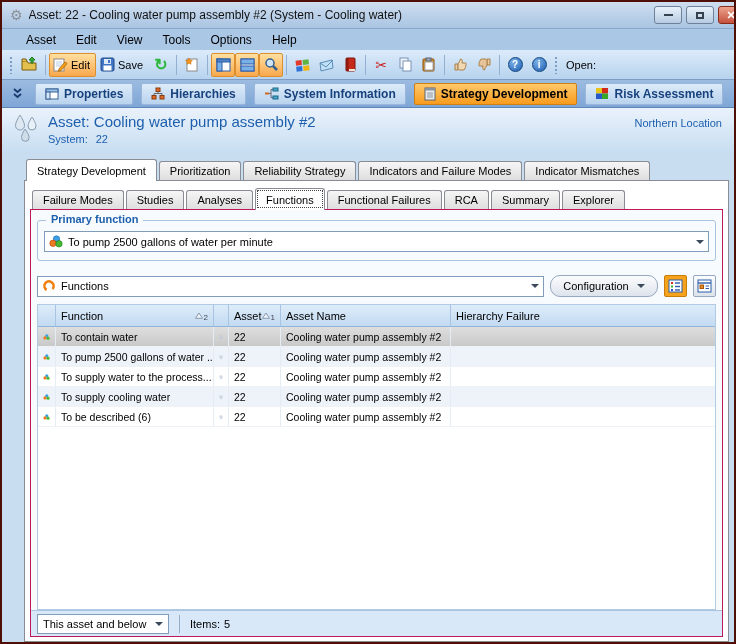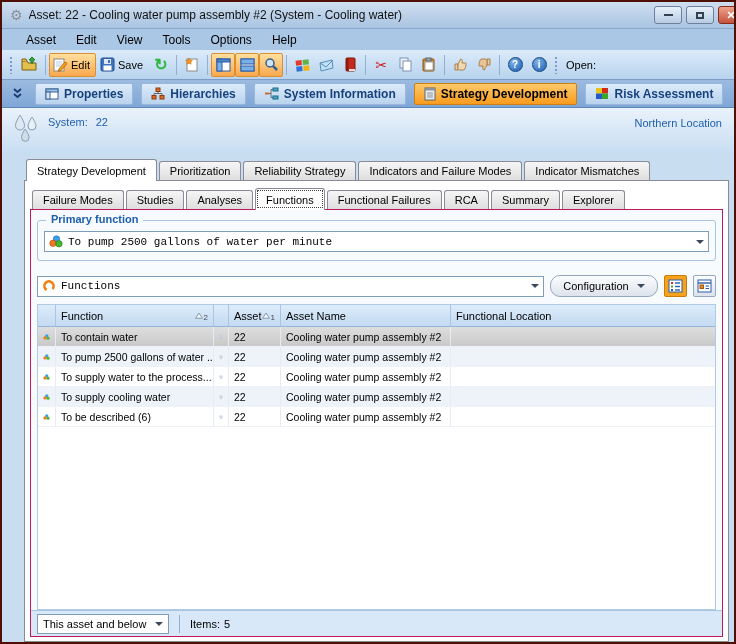--- a/index.html
+++ b/index.html
@@ -54,21 +54,21 @@
   .tab { background:linear-gradient(#f6f6f6,#dedede); border:1px solid #898c95; border-bottom:none; border-radius:3px 3px 0 0; padding:3px 10px 3px 10px; margin-right:2px; font-size:11px; white-space:nowrap; position:relative; }
   .tab.active { background:#fff; padding-top:5px; padding-bottom:4px; margin-bottom:-1px; z-index:3; }
   .tab.focus { outline:1px dotted #444; outline-offset:-3px; }
 
   .main-panel { flex:1; background:#fff; border:1px solid #898c95; padding:6px 5px 4px 5px; display:flex; flex-direction:column; min-height:0; position:relative; z-index:1; }
   .sub-panel { flex:1; background:#f7fbfe; border:1px solid #be185d; display:flex; flex-direction:column; min-height:0; position:relative; z-index:1; }
 
   
   .groupbox { margin:10px 6px 8px 6px; border:1px solid #a9c4e0; border-radius:3px; position:relative; padding:10px 6px 8px 6px; }
   .groupbox-label { position:absolute; top:-8px; left:8px; background:#f7fbfe; padding:0 5px; font-weight:bold; font-size:11px; color:#1d5fae; }
-  .combo { height:21px; background:#fff; border:1px solid #7f9db9; display:flex; align-items:center; padding:0 4px; gap:5px;font-family:Liberation Mono, monospace; }
+  .combo { height:21px; background:#fff; border:1px solid #7f9db9; display:flex; align-items:center; padding:0 4px; gap:5px; }
   .combo .txt { flex:1; white-space:nowrap; overflow:hidden; }
   .arrow-down { width:0; height:0; border-left:4px solid transparent; border-right:4px solid transparent; border-top:4px solid #3a4a5a; }
 
   
   .list-controls { display:flex; align-items:center; gap:6px; margin:6px 6px 7px 6px; }
   .list-controls .combo { flex:1; }
   .cfg-btn { height:22px; width:108px; background:linear-gradient(#fbfcfd,#dde3ec); border:1px solid #96a7c0; border-radius:10px; display:flex; align-items:center; justify-content:center; gap:8px; font-size:11px; }
   .view-btn { width:23px; height:22px; border:1px solid #96a7c0; border-radius:2px; background:linear-gradient(#fbfcfd,#dde3ec); display:flex; align-items:center; justify-content:center; }
   .view-btn.active { background:#f7a21d; border-color:#c87d08; }
 
@@ -302,20 +302,21 @@
     </div>
   </div>
 
   <div class="asset-header">
     <svg width="28" height="32" viewBox="0 0 28 32">
       <path d="M8 2 C8 2 3.5 9 3.5 12.5 a4.5 4.5 0 0 0 9 0 C12.5 9 8 2 8 2 Z" fill="#dde8f2" stroke="#8a9cae"></path>
       <path d="M20 4 C20 4 16 10 16 13 a4 4 0 0 0 8 0 C24 10 20 4 20 4 Z" fill="#e8f0f8" stroke="#8a9cae"></path>
       <path d="M13 16 C13 16 9.5 21.5 9.5 24.5 a3.8 3.8 0 0 0 7.6 0 C17.1 21.5 13 16 13 16 Z" fill="#cfdde9" stroke="#8a9cae"></path>
     </svg>
     <div class="titles">
+      <div class="asset-title">Asset: Cooling water pump assembly #2</div>
       <div class="asset-sub">
         <span>System:</span><span class="val">22</span>
       </div>
     </div>
     <div class="location">Northern Location</div>
   </div>
 
   <div class="content">
 
     <div class="tabstrip">
@@ -407,21 +408,21 @@
                   <svg width="8" height="7" viewBox="0 0 8 7">
                     <polygon points="4,1 7.5,6.3 0.5,6.3" fill="#eef3f9" stroke="#8a9aac"></polygon>
                   </svg>
                   <span class="num">1</span>
                 </span>
             </div>
             <div class="th col-name">
                 <span>Asset Name</span>
               </div>
             <div class="th col-loc">
-                <span>Functional Location</span>
+                <span>Hierarchy Failure</span>
               </div>
           </div>
 
           <div class="trow selected">
             <div class="td col-icon">
                 <svg width="13" height="12" viewBox="0 0 14 13">
                   <circle cx="7.5" cy="4" r="3.2" fill="#3aa0e8"></circle>
                   <circle cx="4" cy="8.3" r="3.2" fill="#f07820"></circle>
                   <circle cx="10" cy="8.8" r="3.2" fill="#46b832"></circle>
                 </svg>

